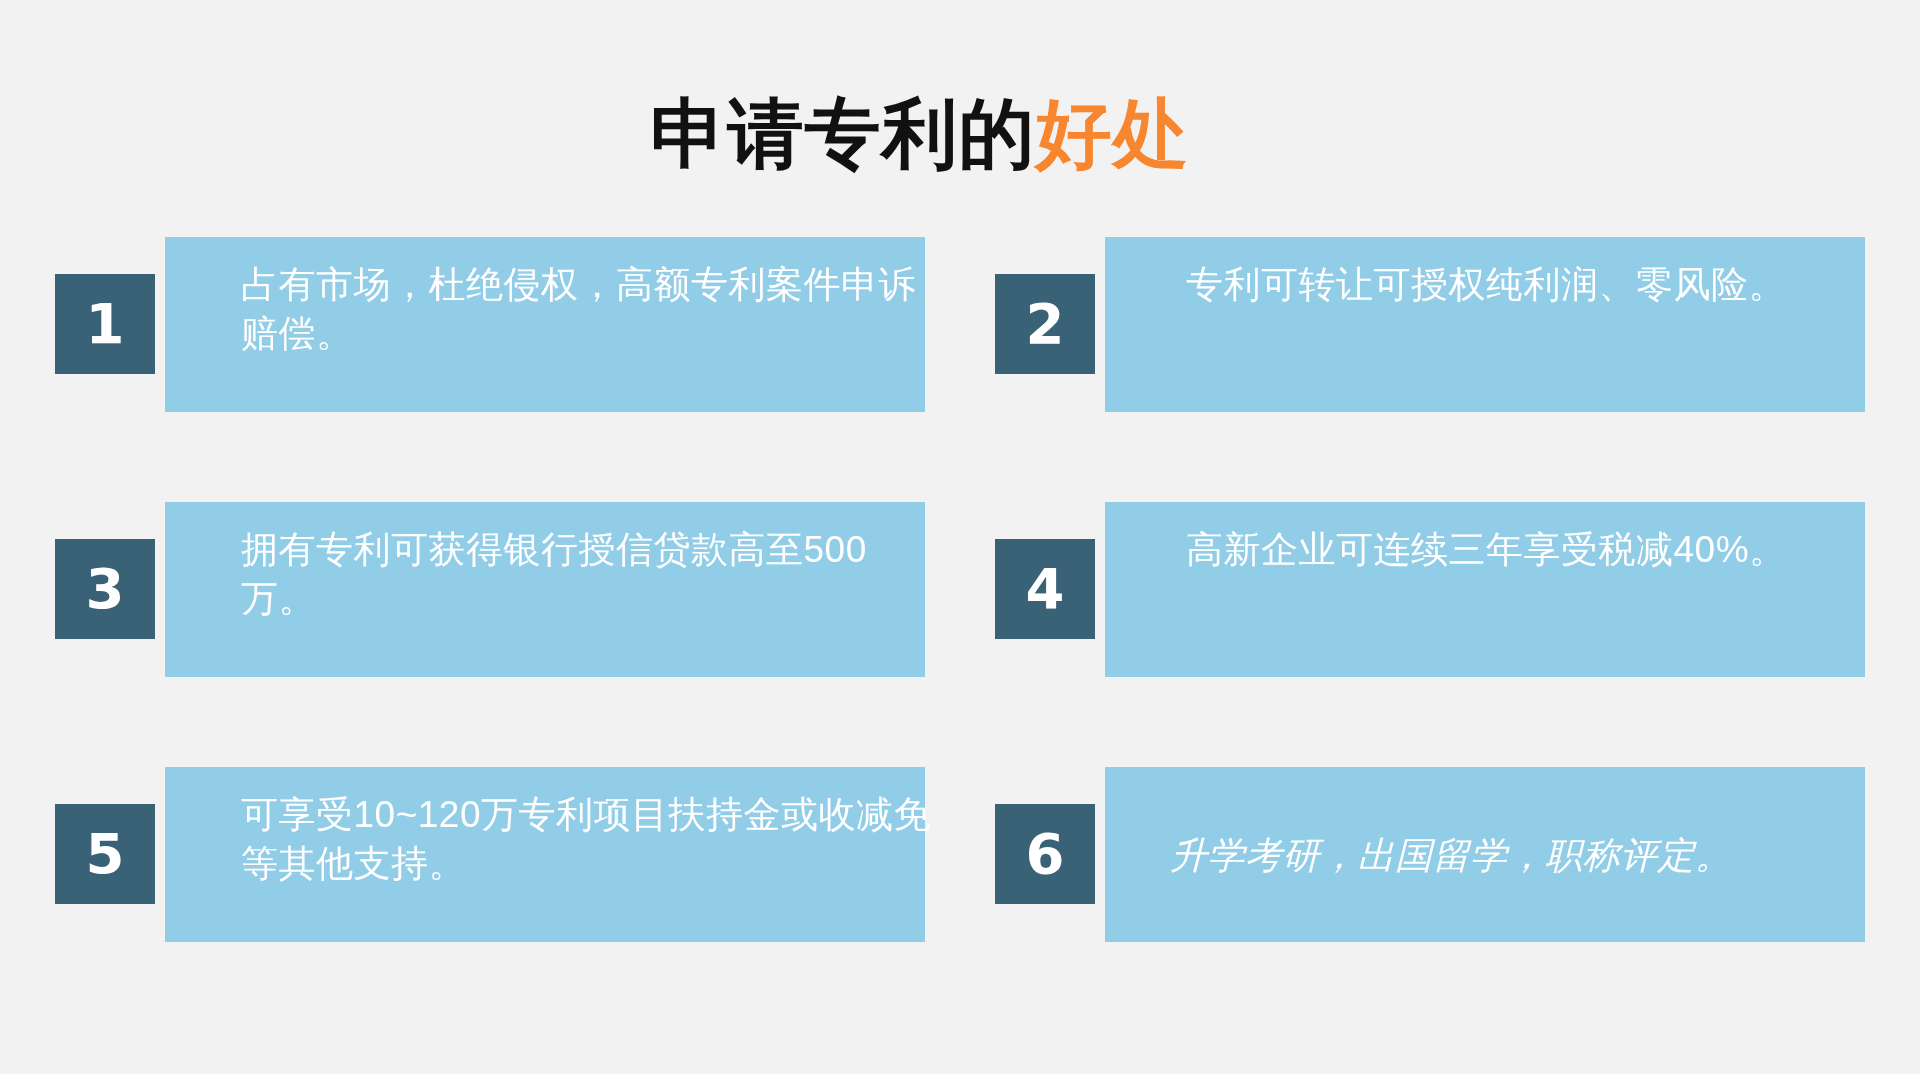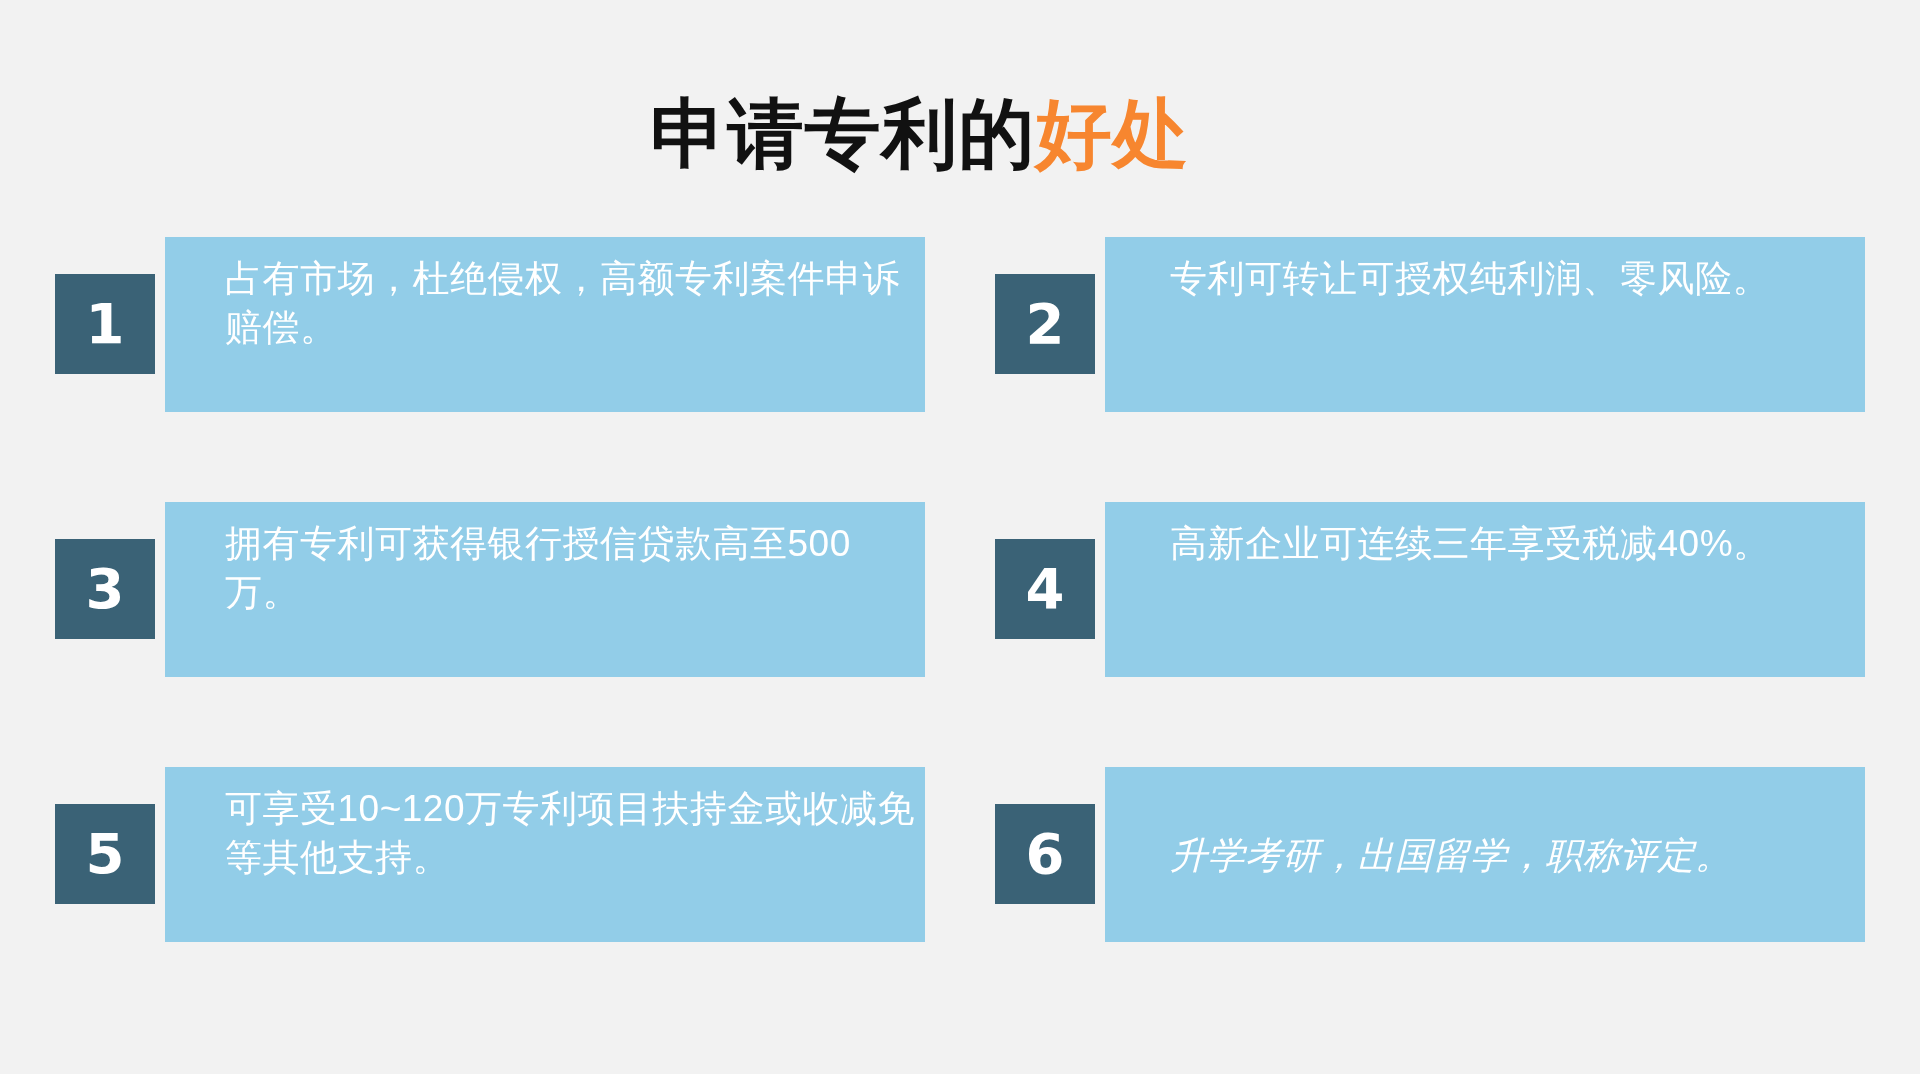--- a/index.html
+++ b/index.html
@@ -100,21 +100,21 @@
   .col-right .panel  { left: 1105px; width: 760px; }
   .col-right .numbox { left: 995px; }
   .col-right .text   { left: 1170px; width: 700px; }
 
   
   .row-0 { top: 0px; }
   .row-1 { top: 265px; }
   .row-2 { top: 530px; }
 
   
-  .text.two-line { top: 18px; }
+  .text.two-line { top: 24px; margin-left: 16px; }
   .text.one-line { top: 65px; font-style: italic; }
 </style>
 </head>
 <body>
 
 <div id="page">
 
   <div class="title-wrap">
     <div class="title"><span>申请专利的</span><span class="accent">好处</span></div>
   </div>

